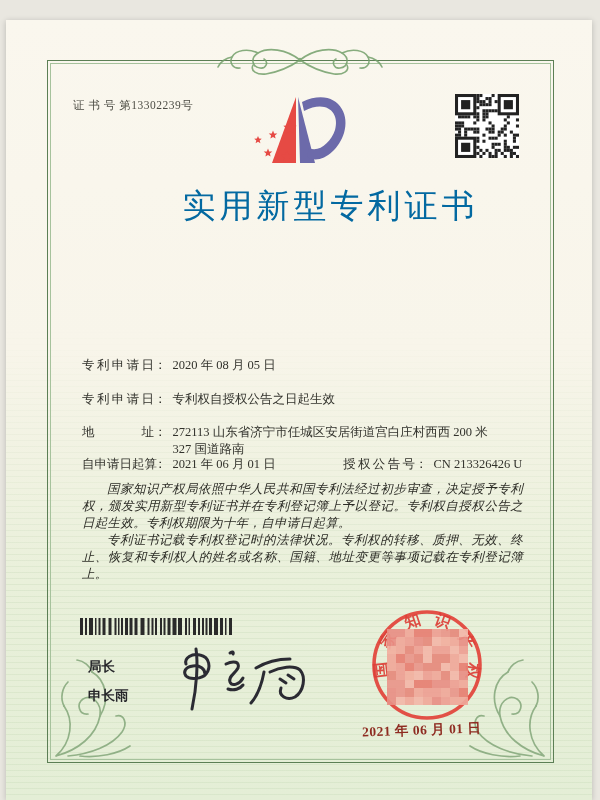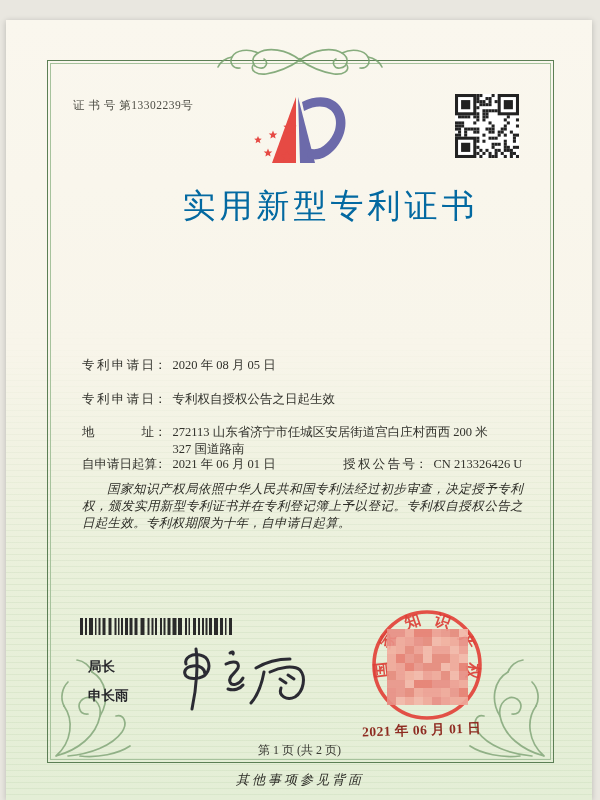--- a/index.html
+++ b/index.html
@@ -236,20 +236,21 @@
   </div>
   <div class="abs row" style="top:456px">
     <span class="flabel">自申请日起算</span><span class="colon">：</span><span>2021 年 06 月 01 日</span>
     <span class="grant2">
       <span class="flabel">授权公告号</span><span class="colon">：</span><span>CN 213326426 U</span>
     </span>
   </div>
 
   <div class="abs paras">
     <p>国家知识产权局依照中华人民共和国专利法经过初步审查，决定授予专利权，颁发实用新型专利证书并在专利登记簿上予以登记。专利权自授权公告之日起生效。专利权期限为十年，自申请日起算。</p>
+    <p>专利证书记载专利权登记时的法律状况。专利权的转移、质押、无效、终止、恢复和专利权人的姓名或名称、国籍、地址变更等事项记载在专利登记簿上。</p>
   </div>
 
   <svg class="abs" style="left:80px;top:618px;" width="152" height="17" viewBox="0 0 152 17" id="barcode">
       <rect x="0" y="0" width="3" height="17" fill="#2a2a2a"></rect>
       <rect x="5" y="0" width="2" height="17" fill="#2a2a2a"></rect>
       <rect x="9" y="0" width="4" height="17" fill="#2a2a2a"></rect>
       <rect x="15" y="0" width="1.5" height="17" fill="#2a2a2a"></rect>
       <rect x="18.5" y="0" width="2" height="17" fill="#2a2a2a"></rect>
       <rect x="22.5" y="0" width="3" height="17" fill="#2a2a2a"></rect>
       <rect x="28.5" y="0" width="3" height="17" fill="#2a2a2a"></rect>
@@ -386,15 +387,13 @@
       <div style="background: rgb(240, 168, 154);"></div>
       <div style="background: rgb(243, 183, 169);"></div>
       <div style="background: rgb(240, 168, 154);"></div>
       <div style="background: rgb(233, 143, 133);"></div>
       <div style="background: rgb(238, 159, 147);"></div>
       <div style="background: rgb(240, 168, 154);"></div>
       <div style="background: rgb(240, 168, 154);"></div>
     </div>
   <div class="abs seal-date">2021 年 06 月 01 日</div>
 
-  <div class="abs page-no">第 1 页 (共 2 页)</div>
-  <div class="abs back-note">其他事项参见背面</div>
 </div>
 
 </body></html>

